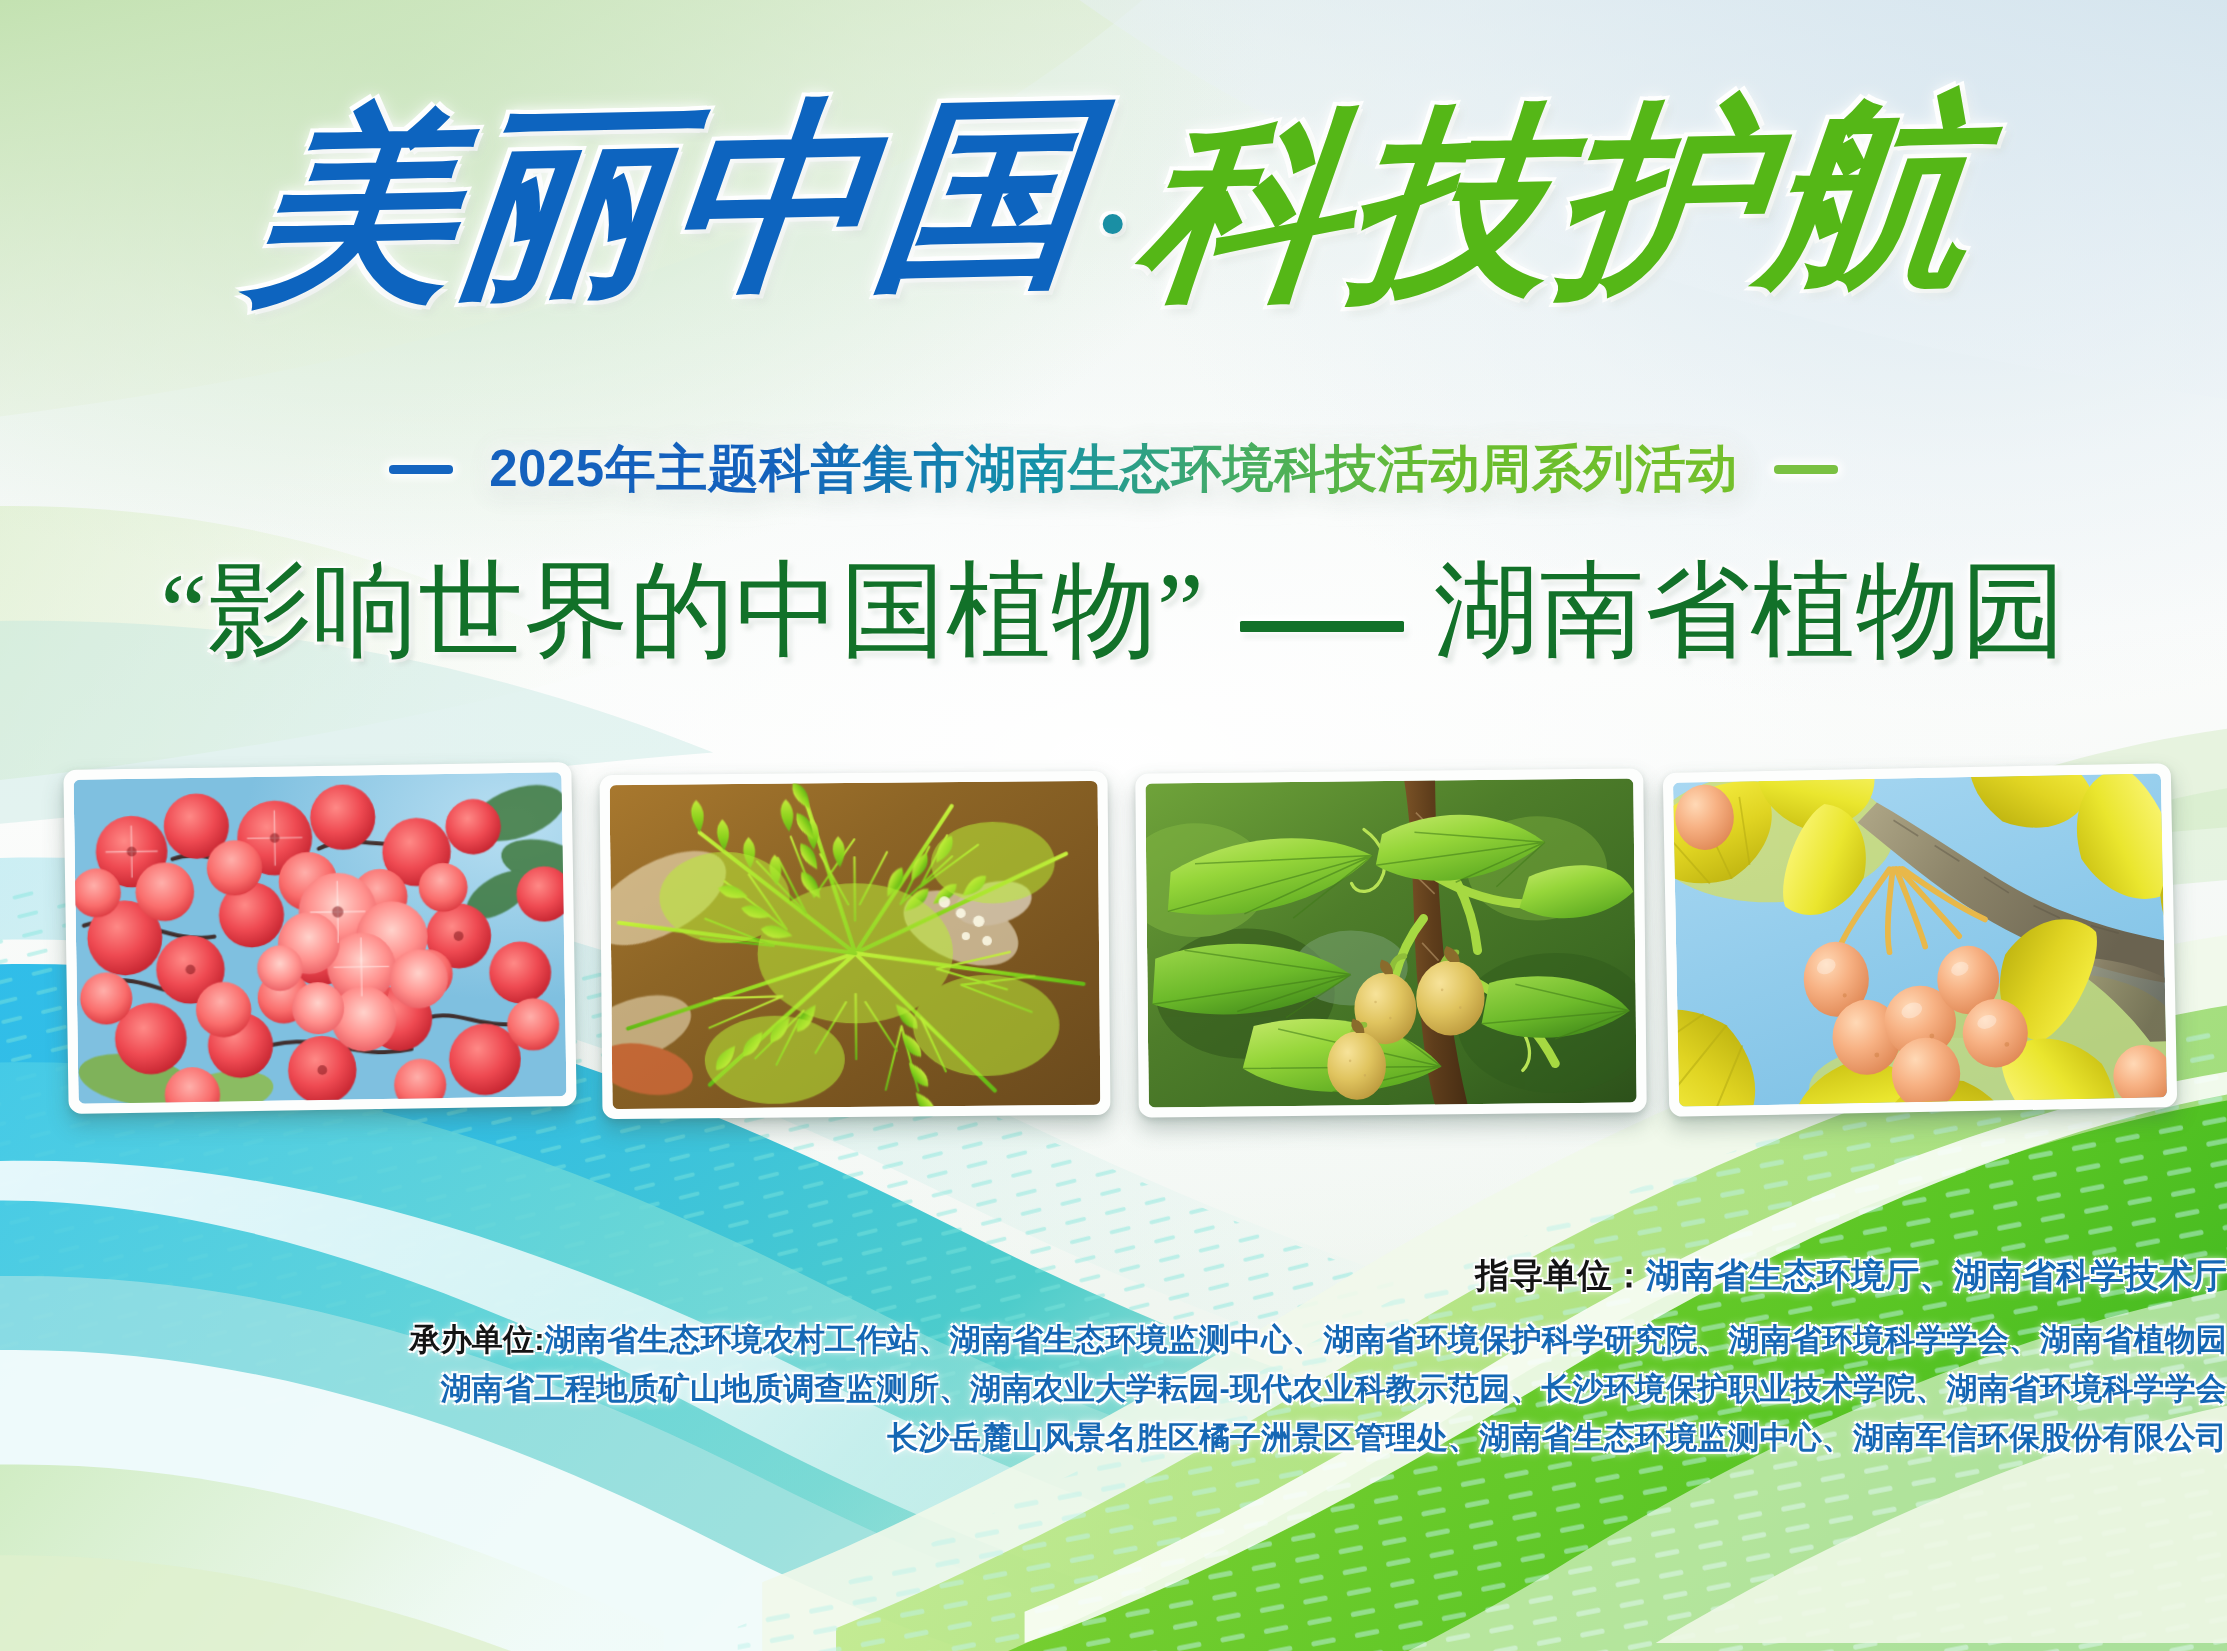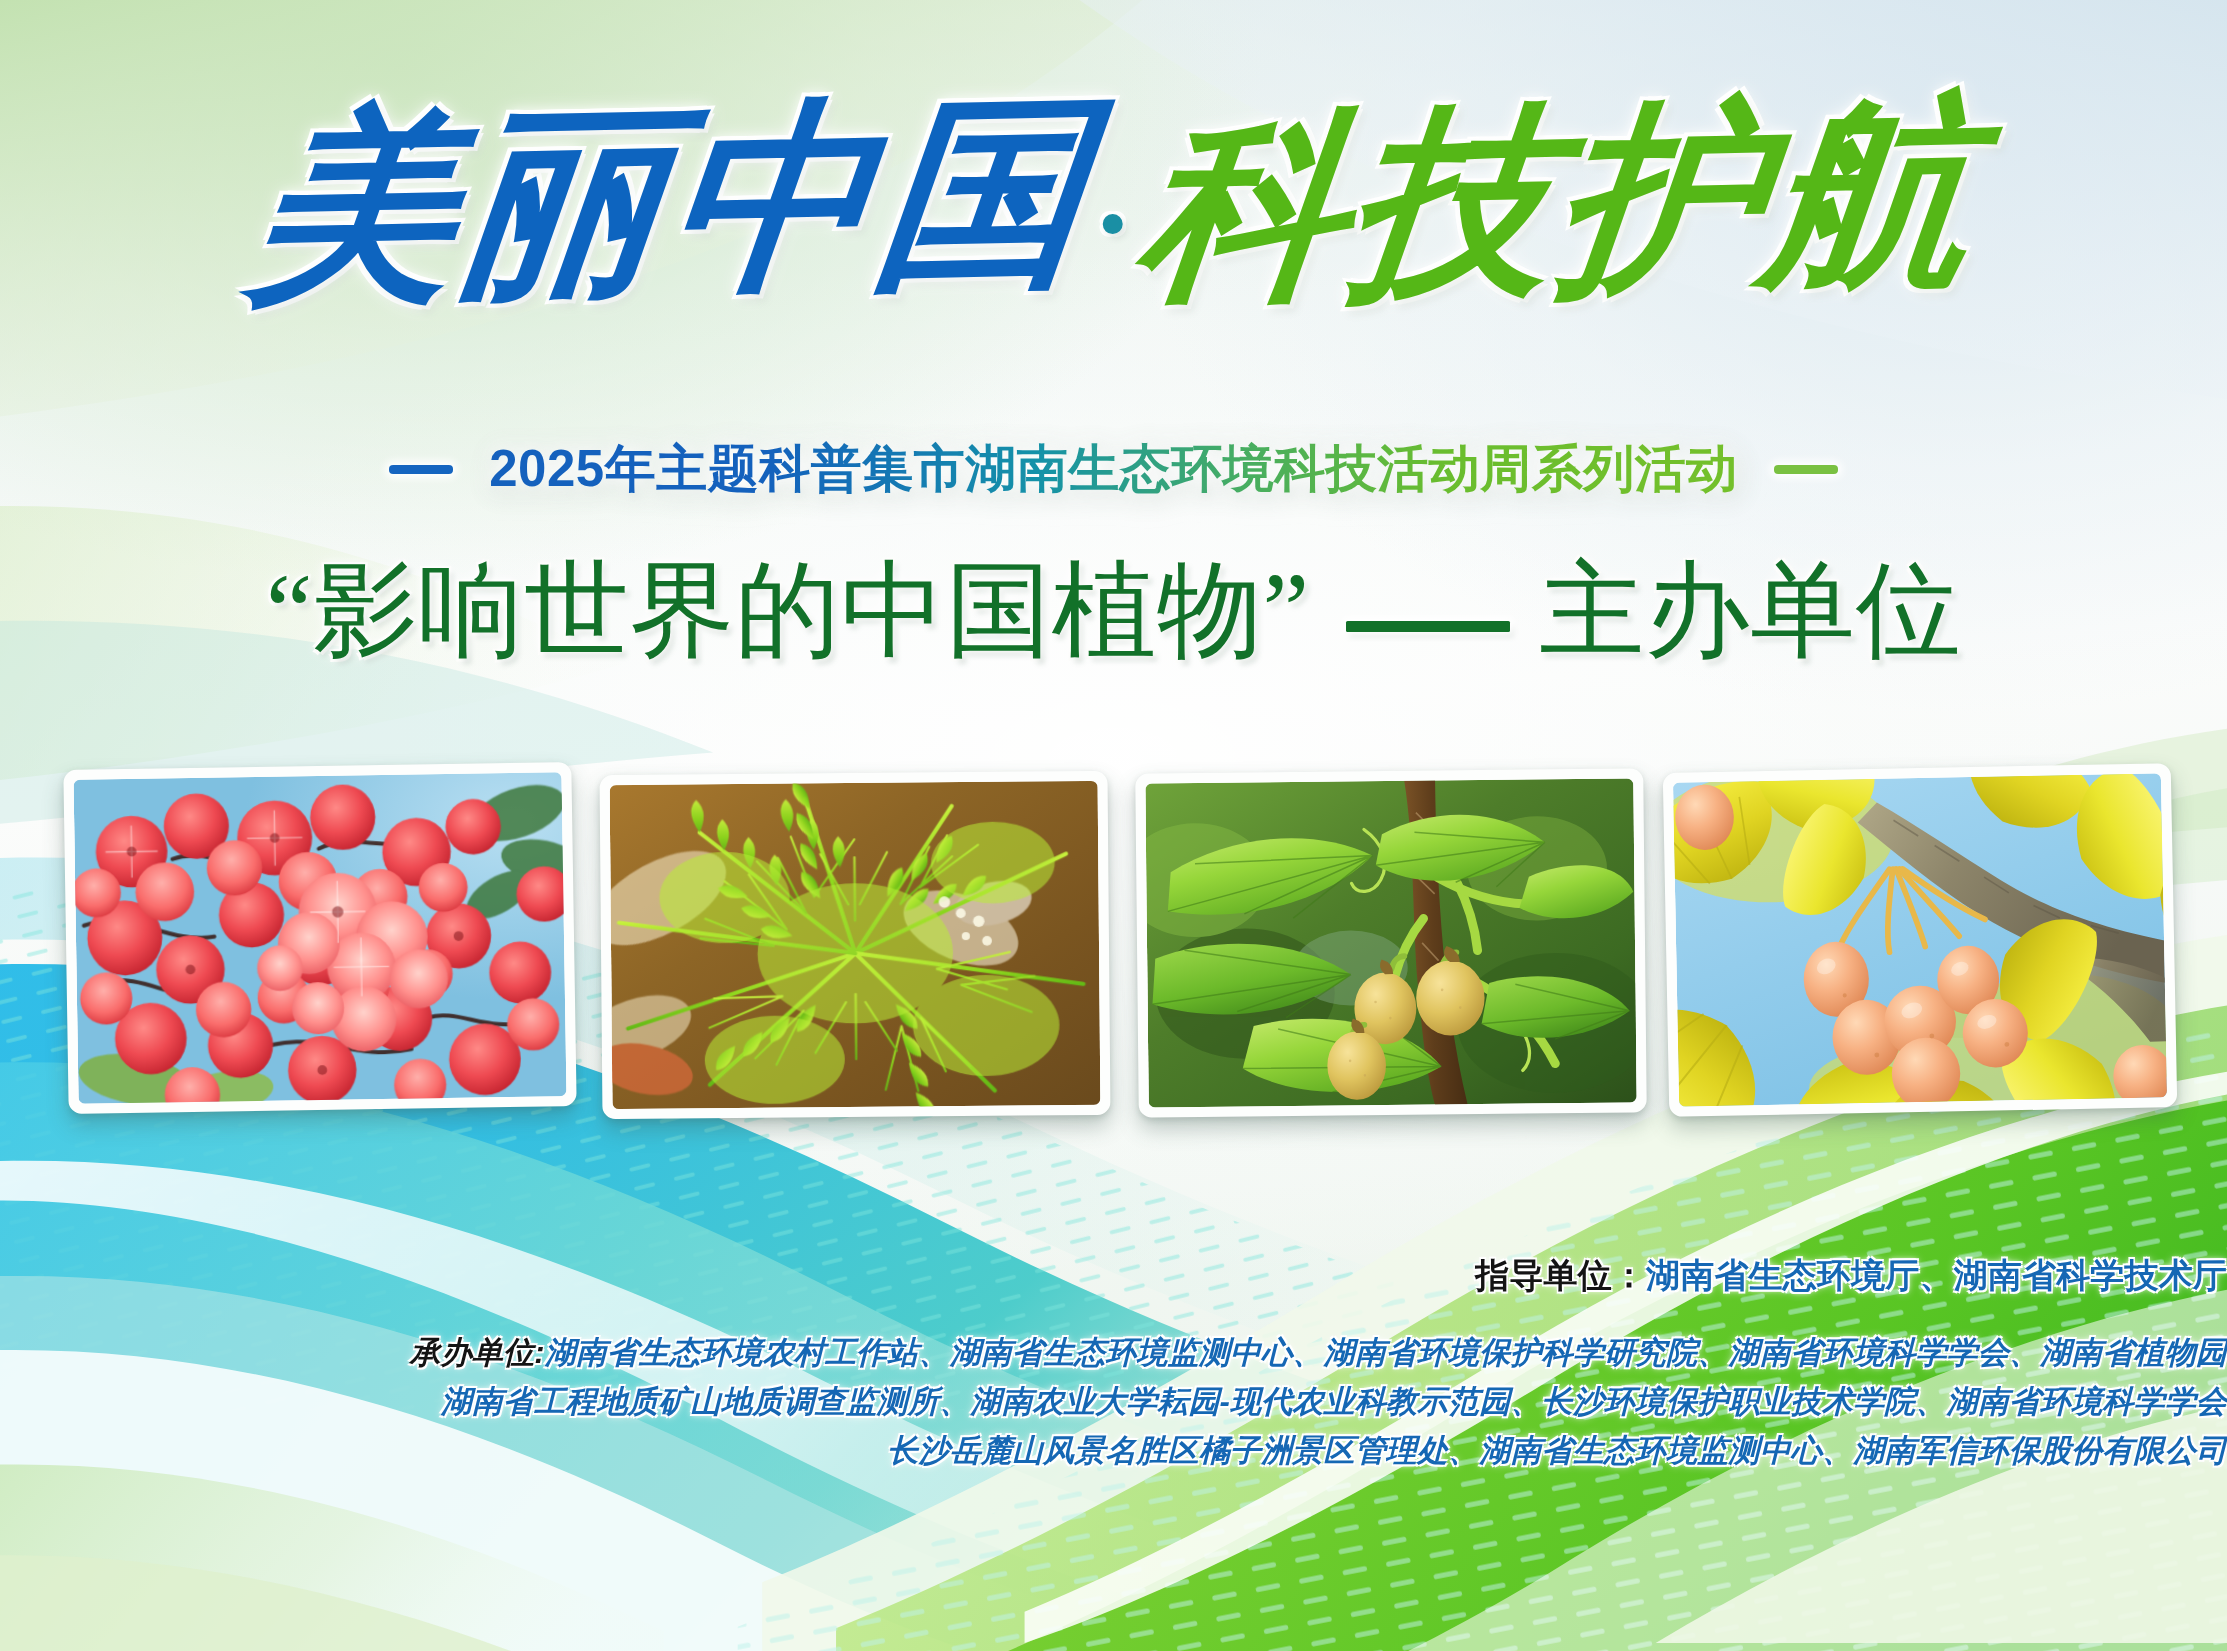--- a/index.html
+++ b/index.html
@@ -114,21 +114,21 @@
   .credit-line .lbl{
     color:#141414;
     text-shadow:0 0 5.7px #fff,0 0 9.8px #fff,-1.6px -1.6px 0 #fff,1.6px -1.6px 0 #fff,-1.6px 1.6px 0 #fff,1.6px 1.6px 0 #fff;
   }
   .credit-line .org{
     color:#1567b4;
     text-shadow:0 0 5.7px #fff,0 0 9.8px #fff,-1.6px -1.6px 0 #fff,1.6px -1.6px 0 #fff,-1.6px 1.6px 0 #fff,1.6px 1.6px 0 #fff;
   }
   .credit-line.sm{font-size:31px;line-height:1.58;}
   .credit-line.sm .org{color:#1567b4;}
-  .sponsor-block{margin-top:27px;font-style:italic;}
+  .sponsor-block{margin-top:14px;}
 </style>
 </head>
 <body>
 
 <div id="poster">
 
   <svg class="bg-svg" viewBox="0 0 2717 2015" preserveAspectRatio="none">
     <defs>
       <linearGradient id="gBlue1" x1="0" y1="0" x2="1" y2="0.4">
         <stop offset="0%" stop-color="#1fb8e8"></stop>
@@ -252,21 +252,21 @@
 
     <div class="subtitle-row">
       <span class="sub-dash l"></span>
       <span class="subtitle">2025年主题科普集市湖南生态环境科技活动周系列活动</span>
       <span class="sub-dash r"></span>
     </div>
 
     <div class="headline-row">
       <span class="headline">“影响世界的中国植物”</span>
       <span class="headline-dash"></span>
-      <span class="headline">主办单位</span>
+      <span class="headline">湖南省植物园</span>
     </div>
   </div>
 
   <div class="photos">
 
     <div class="photo" id="photo-1">
       <div class="inner">
         <svg viewBox="0 0 600 400" preserveAspectRatio="xMidYMid slice">
           <defs>
             <radialGradient id="az-sky" cx="0.9" cy="0.15" r="0.55">

